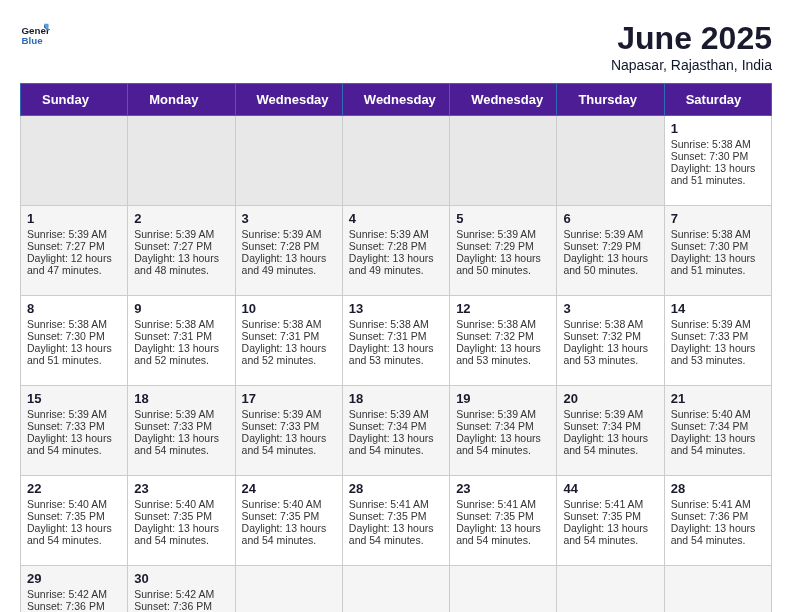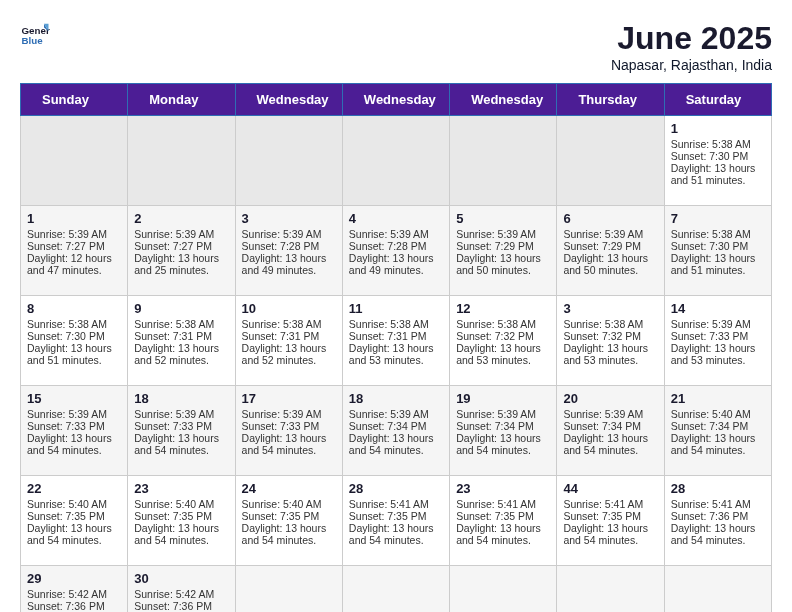--- a/index.html
+++ b/index.html
@@ -109,32 +109,32 @@
         <td class="empty"></td>
         <td class="empty"></td>
         <td class="empty"></td>
         <td class="empty"></td>
         <td class="empty"></td>
         <td class="empty"></td>
         <td><span class="day-num">1</span><span>Sunrise: 5:38 AM</span><br><span>Sunset: 7:30 PM</span><br><span>Daylight: 13 hours and 51 minutes.</span></td>
       </tr>
       <tr>
         <td><span class="day-num">1</span><span>Sunrise: 5:39 AM</span><br><span>Sunset: 7:27 PM</span><br><span>Daylight: 12 hours and 47 minutes.</span></td>
-        <td><span class="day-num">2</span><span>Sunrise: 5:39 AM</span><br><span>Sunset: 7:27 PM</span><br><span>Daylight: 13 hours and 25 minutes.</span></td>
+        <td><span class="day-num">2</span><span>Sunrise: 5:39 AM</span><br><span>Sunset: 7:27 PM</span><br><span>Daylight: 13 hours and 48 minutes.</span></td>
         <td><span class="day-num">3</span><span>Sunrise: 5:39 AM</span><br><span>Sunset: 7:28 PM</span><br><span>Daylight: 13 hours and 49 minutes.</span></td>
         <td><span class="day-num">4</span><span>Sunrise: 5:39 AM</span><br><span>Sunset: 7:28 PM</span><br><span>Daylight: 13 hours and 49 minutes.</span></td>
         <td><span class="day-num">5</span><span>Sunrise: 5:39 AM</span><br><span>Sunset: 7:29 PM</span><br><span>Daylight: 13 hours and 50 minutes.</span></td>
         <td><span class="day-num">6</span><span>Sunrise: 5:39 AM</span><br><span>Sunset: 7:29 PM</span><br><span>Daylight: 13 hours and 50 minutes.</span></td>
         <td><span class="day-num">7</span><span>Sunrise: 5:38 AM</span><br><span>Sunset: 7:30 PM</span><br><span>Daylight: 13 hours and 51 minutes.</span></td>
       </tr>
       <tr>
         <td><span class="day-num">8</span><span>Sunrise: 5:38 AM</span><br><span>Sunset: 7:30 PM</span><br><span>Daylight: 13 hours and 51 minutes.</span></td>
         <td><span class="day-num">9</span><span>Sunrise: 5:38 AM</span><br><span>Sunset: 7:31 PM</span><br><span>Daylight: 13 hours and 52 minutes.</span></td>
         <td><span class="day-num">10</span><span>Sunrise: 5:38 AM</span><br><span>Sunset: 7:31 PM</span><br><span>Daylight: 13 hours and 52 minutes.</span></td>
-        <td><span class="day-num">11</span><span>Sunrise: 5:38 AM</span><br><span>Sunset: 7:31 PM</span><br><span>Daylight: 13 hours and 53 minutes.</span></td>
+        <td><span class="day-num">13</span><span>Sunrise: 5:38 AM</span><br><span>Sunset: 7:31 PM</span><br><span>Daylight: 13 hours and 53 minutes.</span></td>
         <td><span class="day-num">12</span><span>Sunrise: 5:38 AM</span><br><span>Sunset: 7:32 PM</span><br><span>Daylight: 13 hours and 53 minutes.</span></td>
         <td><span class="day-num">3</span><span>Sunrise: 5:38 AM</span><br><span>Sunset: 7:32 PM</span><br><span>Daylight: 13 hours and 53 minutes.</span></td>
         <td><span class="day-num">14</span><span>Sunrise: 5:39 AM</span><br><span>Sunset: 7:33 PM</span><br><span>Daylight: 13 hours and 53 minutes.</span></td>
       </tr>
       <tr>
         <td><span class="day-num">15</span><span>Sunrise: 5:39 AM</span><br><span>Sunset: 7:33 PM</span><br><span>Daylight: 13 hours and 54 minutes.</span></td>
         <td><span class="day-num">18</span><span>Sunrise: 5:39 AM</span><br><span>Sunset: 7:33 PM</span><br><span>Daylight: 13 hours and 54 minutes.</span></td>
         <td><span class="day-num">17</span><span>Sunrise: 5:39 AM</span><br><span>Sunset: 7:33 PM</span><br><span>Daylight: 13 hours and 54 minutes.</span></td>
         <td><span class="day-num">18</span><span>Sunrise: 5:39 AM</span><br><span>Sunset: 7:34 PM</span><br><span>Daylight: 13 hours and 54 minutes.</span></td>
         <td><span class="day-num">19</span><span>Sunrise: 5:39 AM</span><br><span>Sunset: 7:34 PM</span><br><span>Daylight: 13 hours and 54 minutes.</span></td>

